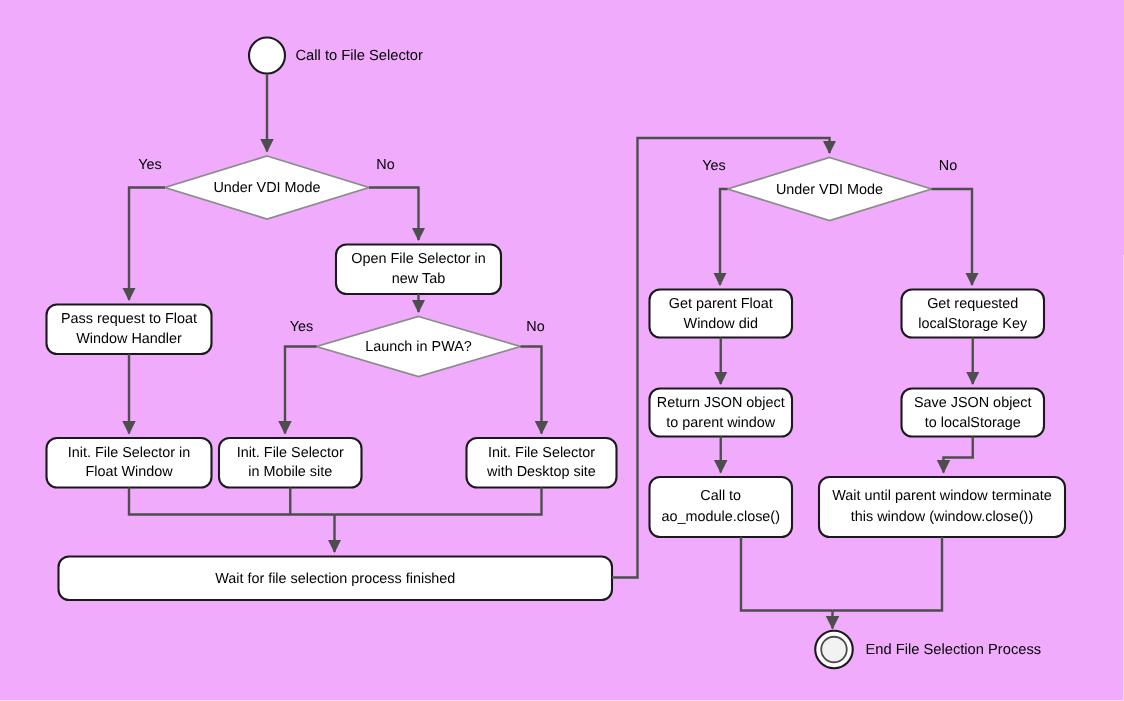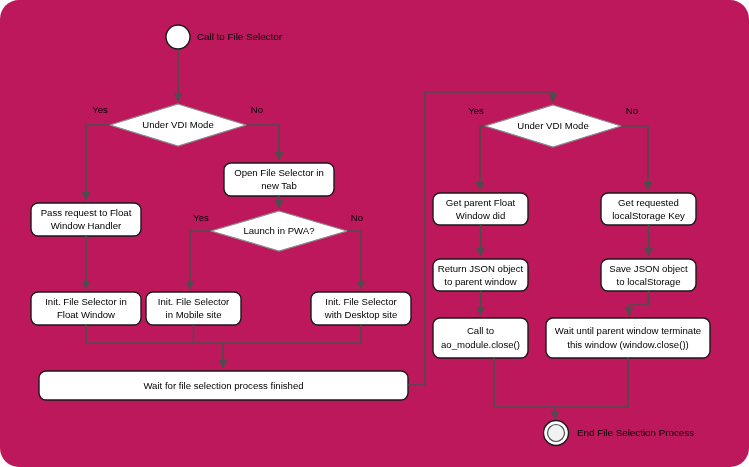--- a/index.html
+++ b/index.html
@@ -11,22 +11,21 @@
   body {
     width: 749px;
     height: 467px;
     overflow: hidden;
     font-family: "Liberation Sans", sans-serif;
   }
   #diagram-root {
     position: relative;
     width: 749px;
     height: 467px;
-    background: #be185d;
-    border-radius: 19px;
+    background: #f0abfc;
   }
   svg#flowchart {
     display: block;
     width: 749px;
     height: 467px;
   }
   .node-shape {
     fill: #ffffff;
     stroke: #1a1a1a;
     stroke-width: 1.4;

